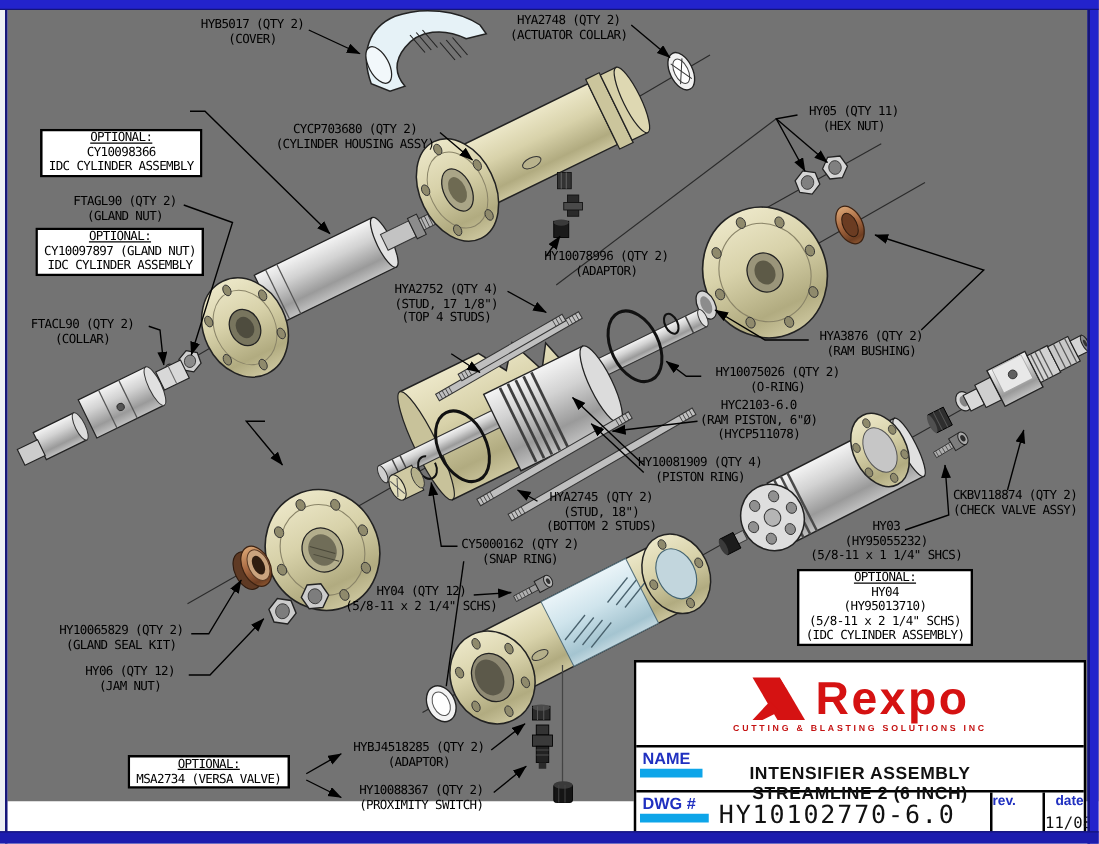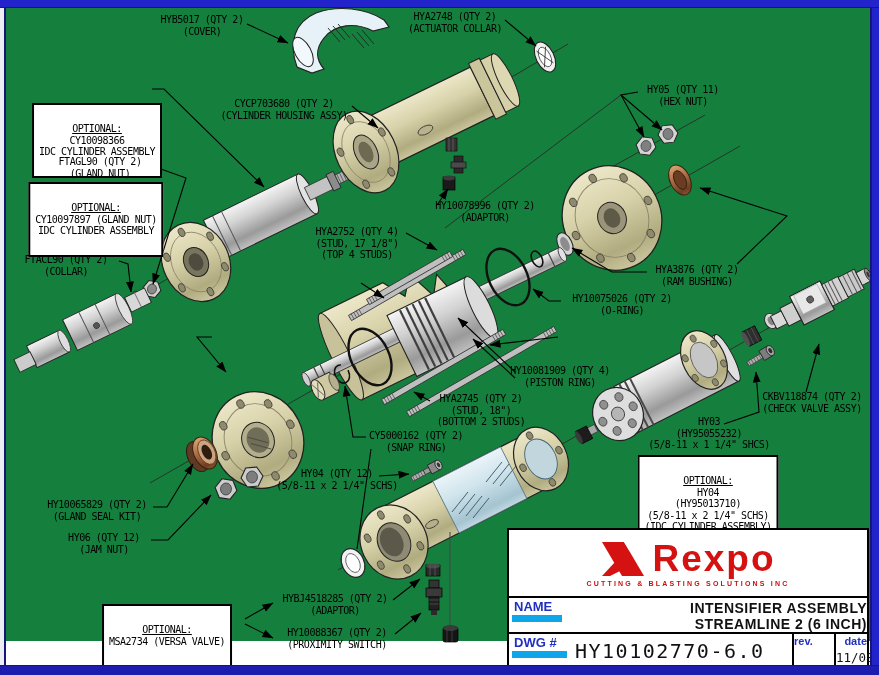--- a/index.html
+++ b/index.html
@@ -1,34 +1,34 @@
 <!DOCTYPE html>
 <html><head>
 <meta charset="utf-8">
 <style>
   html,body{margin:0;padding:0}
   body{width:879px;height:675px;background:#fff;font-family:"DejaVu Sans Mono",monospace;overflow:hidden}
-  #page{position:relative;width:879px;height:641px;background:#15803d}
+  #page{position:relative;width:879px;height:641px;background:#737373}
   .bar{position:absolute;z-index:9}
   .bar.top{left:0;top:0;width:879px;height:7px;background:#2323cc;border-bottom:1px solid #15157a}
   .bar.right{right:0;top:0;width:7px;height:675px;background:#2323cc;border-left:2px solid #15157a}
   .bar.bottom{left:0;top:665px;width:879px;height:9px;background:#1c1cae;border-top:1px solid #15157a}
   .bar.left{left:0;top:0;width:4px;height:675px;background:#eceef4;border-right:2px solid #15157a}
   #dwg{position:absolute;left:0;top:0;z-index:1}
   .lbl{position:absolute;transform:translateX(-50%);text-align:center;font-size:10px;line-height:11.5px;letter-spacing:-0.5px;color:#000;white-space:nowrap;z-index:5}
-  .lbl.box{border:2px solid #000;background:#fff;padding:18px 5px}
+  .lbl.box{border:2px solid #000;background:#fff;padding:0 5px}
   .u{text-decoration:underline}
   #tblock{position:absolute;left:507px;top:528px;width:362px;height:139px;border:2px solid #000;background:#fff;box-sizing:border-box;z-index:6}
   .tb-logo{height:66px;border-bottom:2px solid #000;display:flex;flex-direction:column;align-items:center;justify-content:center}
   .logo-row{display:flex;align-items:center;gap:6px}
   .logo-text{font-family:"Liberation Sans",sans-serif;font-weight:bold;font-size:37px;color:#d51212;letter-spacing:2px;line-height:36px}
   .logo-tag{font-family:"Liberation Sans",sans-serif;font-weight:bold;font-size:7px;color:#c41111;letter-spacing:2.2px;margin-top:1px}
   .tb-name{height:36px;border-bottom:2px solid #000;position:relative;box-sizing:border-box}
   .tb-lab{position:absolute;left:3px;top:1px;color:#2030c0;font-family:"Liberation Sans",sans-serif;font-weight:bold;font-size:13px;border-bottom:7px solid #0ea5e9;padding:0 10px 1px 2px}
-  .tb-title{text-align:right;font-family:"Liberation Sans",sans-serif;font-weight:bold;font-size:14px;letter-spacing:.5px;line-height:16px;padding-top:2px;color:#111}
+  .tb-title{text-align:center;font-family:"Liberation Sans",sans-serif;font-weight:bold;font-size:14px;letter-spacing:.5px;line-height:16px;padding-top:12px;color:#111}
   .tb-dwg{position:relative;height:33px}
   .dwgnum{position:absolute;left:66px;right:80px;top:5px;font-size:20px;letter-spacing:1.5px;color:#111}
   .revcell{position:absolute;left:283px;top:0;bottom:0;width:42px;border-left:2px solid #000;text-align:left}
   .datecell{position:absolute;left:325px;top:0;bottom:0;right:0;border-left:2px solid #000;text-align:right}
   .celllab{color:#2030c0;font-family:"Liberation Sans",sans-serif;font-weight:bold;font-size:11px;line-height:12px;display:block;padding-top:1px}
   .cellval{font-size:12.5px;line-height:14px;color:#111}
 </style>
 </head>
 <body>
 
@@ -570,20 +570,25 @@
       <div>(COLLAR)</div>
     </div>
   <div class="lbl" style="left:697px;top:264px">
       <div>HYA3876 (QTY 2)</div>
       <div>(RAM BUSHING)</div>
     </div>
   <div class="lbl" style="left:622px;top:293px">
       <div>HY10075026 (QTY 2)</div>
       <div>(O-RING)</div>
     </div>
+  <div class="lbl" style="left:607px;top:319px">
+      <div>HYC2103-6.0</div>
+      <div>(RAM PISTON, 6"Ø)</div>
+      <div>(HYCP511078)</div>
+    </div>
   <div class="lbl" style="left:560px;top:365px">
       <div>HY10081909 (QTY 4)</div>
       <div>(PISTON RING)</div>
     </div>
   <div class="lbl" style="left:481px;top:393px">
       <div>HYA2745 (QTY 2)</div>
       <div>(STUD, 18")</div>
       <div>(BOTTOM 2 STUDS)</div>
     </div>
   <div class="lbl" style="left:812px;top:391px">

